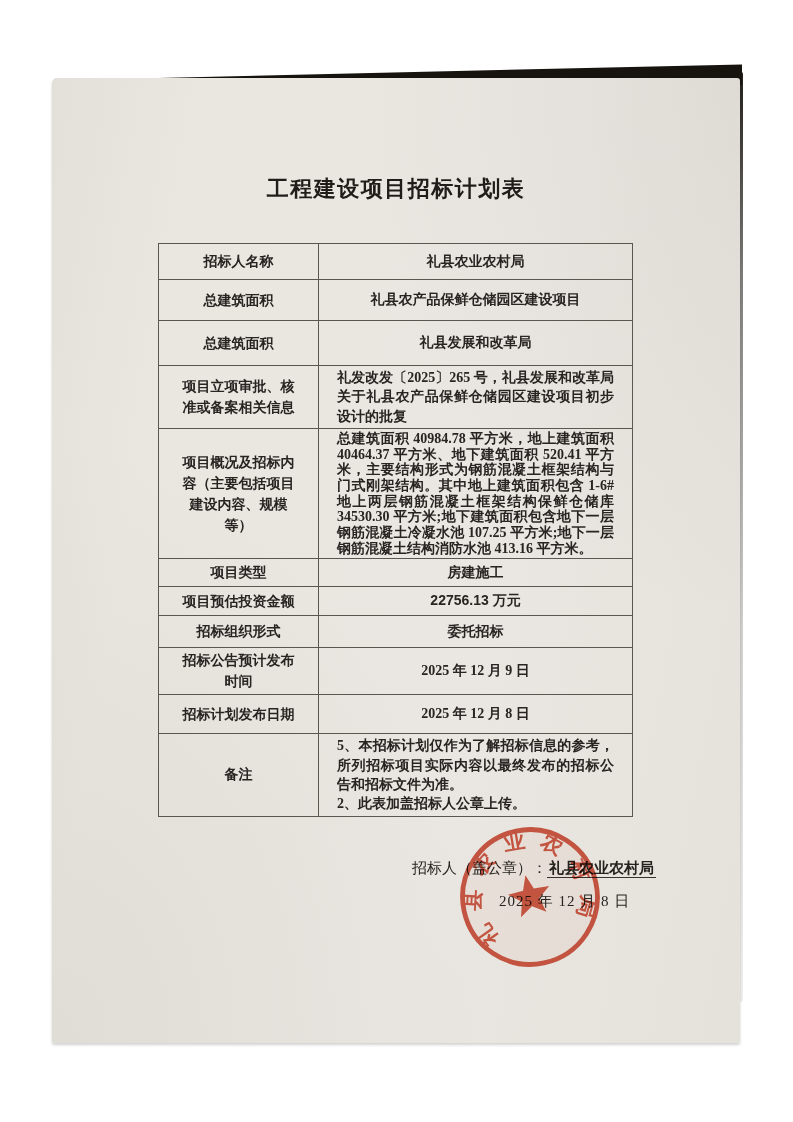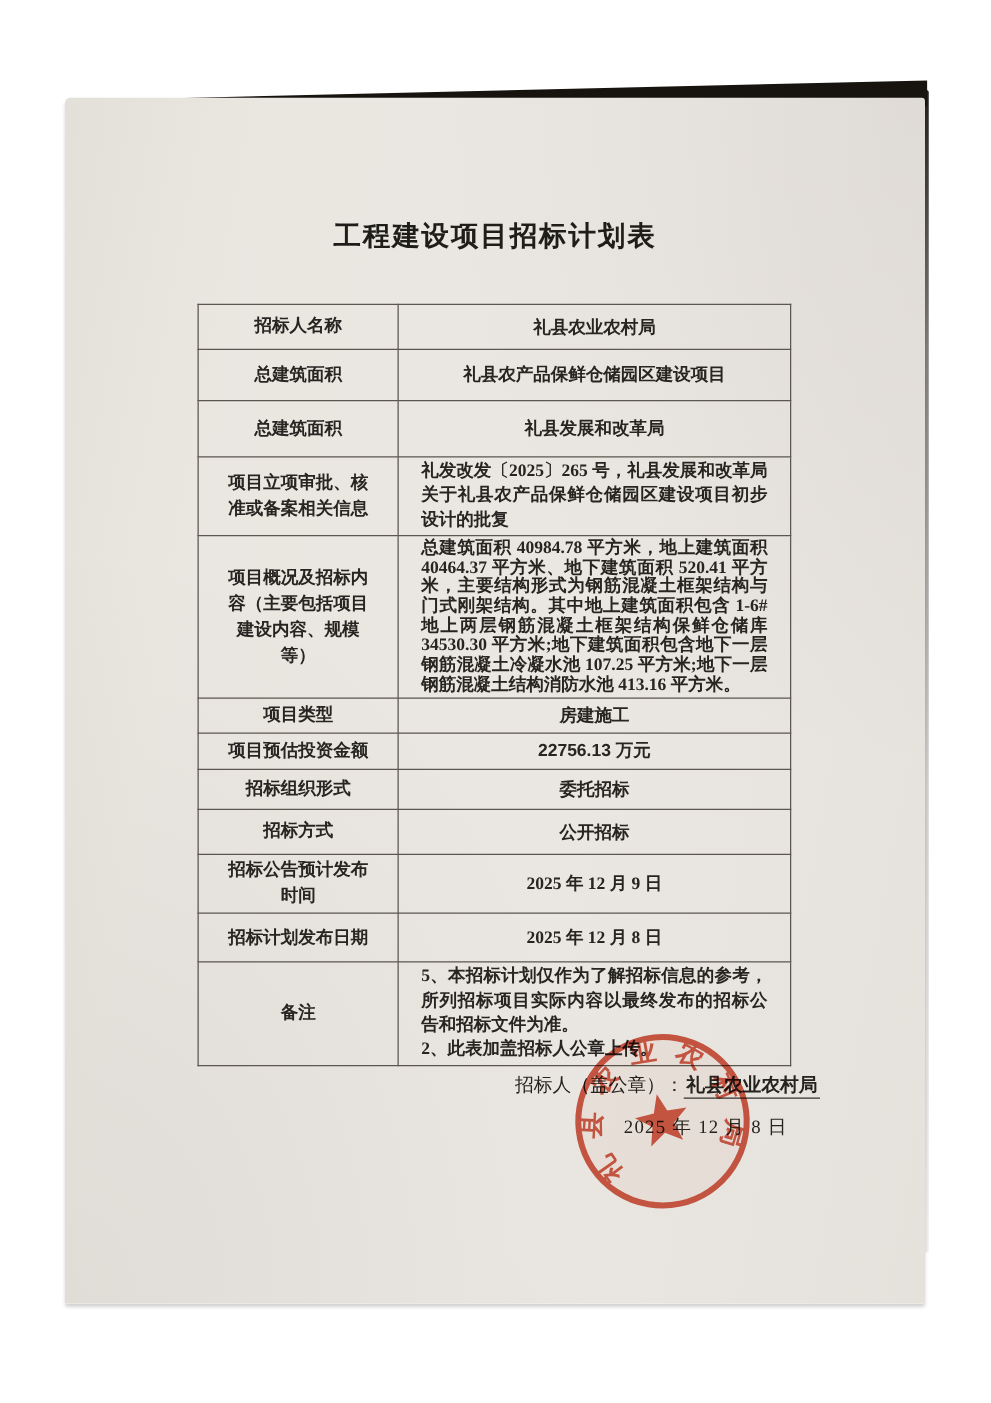--- a/index.html
+++ b/index.html
@@ -176,24 +176,20 @@
           <td class="value-cell">房建施工</td>
         </tr>
         <tr class="r7">
           <td class="label-cell">项目预估投资金额</td>
           <td class="value-cell value-sans">22756.13 万元</td>
         </tr>
         <tr class="r8">
           <td class="label-cell">招标组织形式</td>
           <td class="value-cell">委托招标</td>
         </tr>
-        <tr class="r9">
-          <td class="label-cell">招标方式</td>
-          <td class="value-cell">公开招标</td>
-        </tr>
         <tr class="r10">
           <td class="label-cell">招标公告预计发布时间</td>
           <td class="value-cell">2025 年 12 月 9 日</td>
         </tr>
         <tr class="r11">
           <td class="label-cell">招标计划发布日期</td>
           <td class="value-cell">2025 年 12 月 8 日</td>
         </tr>
         <tr class="r12">
           <td class="label-cell">备注</td>

